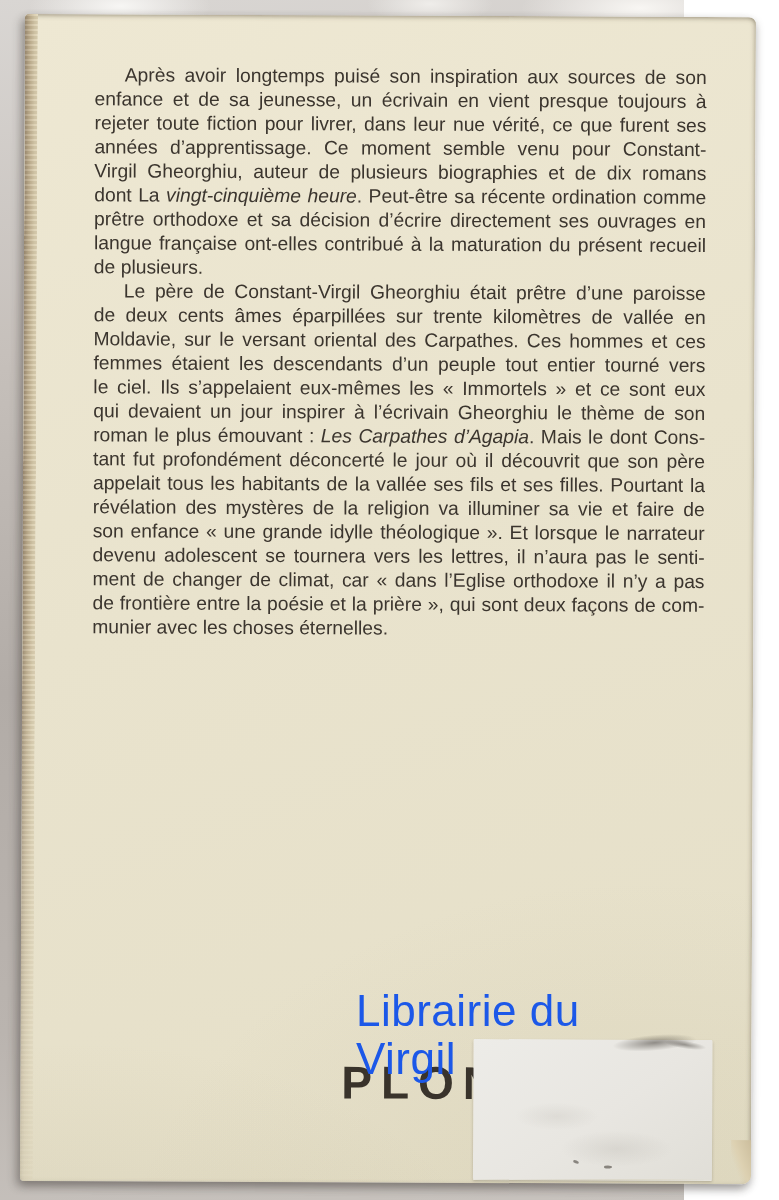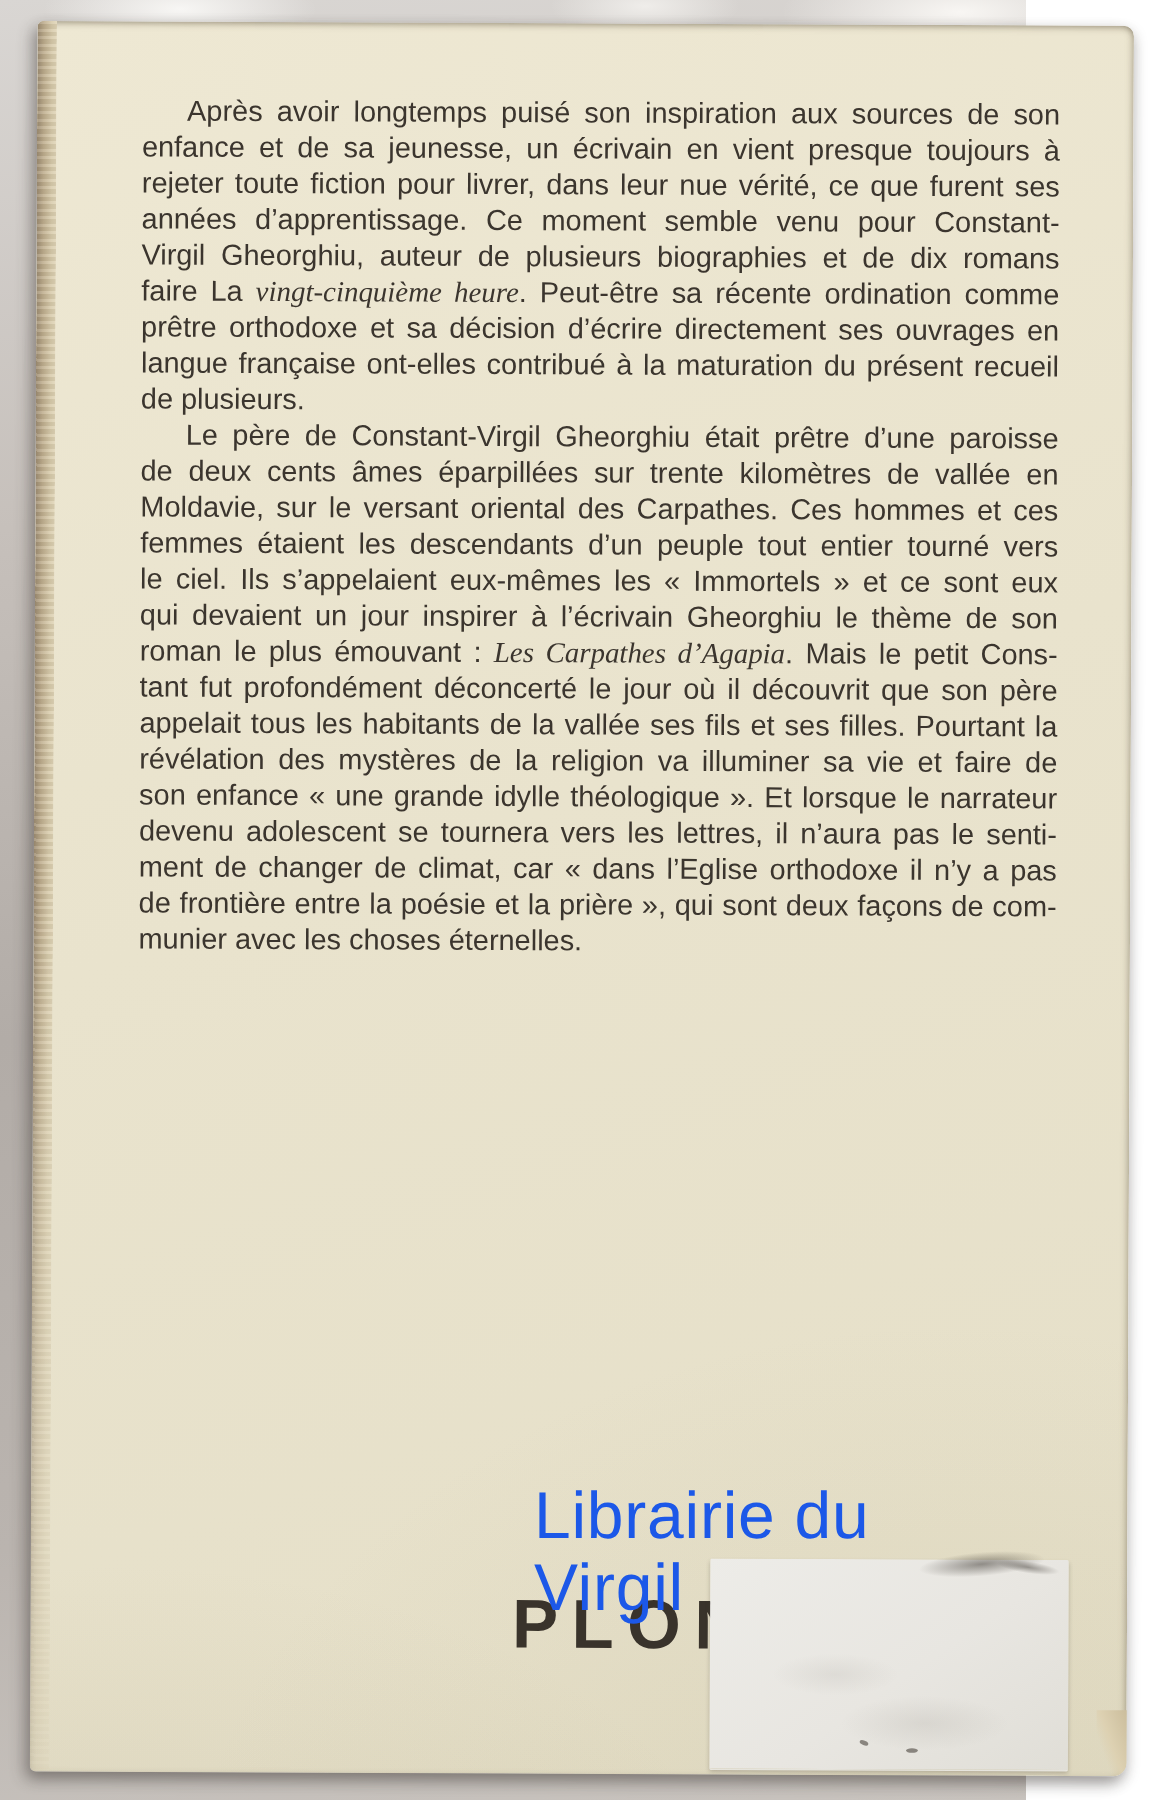--- a/index.html
+++ b/index.html
@@ -60,21 +60,21 @@
     line-height: 24px;
   }
   .line {
     text-align: justify;
     text-align-last: justify;
     height: 24px;
     white-space: normal;
   }
   .line.end { text-align-last: left; }
   .line.indent { text-indent: 30px; }
-  .line i { font-style: italic; font-family: Liberation Serif, serif; }
+  .line i { font-style: italic; }
   .watermark {
     position: absolute;
     left: 356px; top: 987px;
     font-size: 44px;
     line-height: 48px;
     letter-spacing: 0.5px;
     color: #1c58e8;
   }
   .publisher {
     position: absolute;
@@ -123,34 +123,34 @@
     <div class="page-edges"></div>
     <div class="corner-wear"></div>
 
     <div class="text-block">
       <div class="para">
         <div class="line indent"><span>Après avoir longtemps puisé son inspiration aux sources de son</span><i></i><span></span></div>
         <div class="line"><span>enfance et de sa jeunesse, un écrivain en vient presque toujours à</span><i></i><span></span></div>
         <div class="line"><span>rejeter toute fiction pour livrer, dans leur nue vérité, ce que furent ses</span><i></i><span></span></div>
         <div class="line"><span>années d’apprentissage. Ce moment semble venu pour Constant-</span><i></i><span></span></div>
         <div class="line"><span>Virgil Gheorghiu, auteur de plusieurs biographies et de dix romans</span><i></i><span></span></div>
-        <div class="line"><span>faire La </span><i>vingt-cinquième heure</i><span>. Peut-être sa récente ordination comme</span></div>
+        <div class="line"><span>dont La </span><i>vingt-cinquième heure</i><span>. Peut-être sa récente ordination comme</span></div>
         <div class="line"><span>prêtre orthodoxe et sa décision d’écrire directement ses ouvrages en</span><i></i><span></span></div>
         <div class="line"><span>langue française ont-elles contribué à la maturation du présent recueil</span><i></i><span></span></div>
         <div class="line end"><span>de plusieurs.</span><i></i><span></span></div>
       </div>
 
       <div class="para">
         <div class="line indent"><span>Le père de Constant-Virgil Gheorghiu était prêtre d’une paroisse</span><i></i><span></span></div>
         <div class="line"><span>de deux cents âmes éparpillées sur trente kilomètres de vallée en</span><i></i><span></span></div>
         <div class="line"><span>Moldavie, sur le versant oriental des Carpathes. Ces hommes et ces</span><i></i><span></span></div>
         <div class="line"><span>femmes étaient les descendants d’un peuple tout entier tourné vers</span><i></i><span></span></div>
         <div class="line"><span>le ciel. Ils s’appelaient eux-mêmes les « Immortels » et ce sont eux</span><i></i><span></span></div>
         <div class="line"><span>qui devaient un jour inspirer à l’écrivain Gheorghiu le thème de son</span><i></i><span></span></div>
-        <div class="line"><span>roman le plus émouvant : </span><i>Les Carpathes d’Agapia</i><span>. Mais le petit Cons-</span></div>
+        <div class="line"><span>roman le plus émouvant : </span><i>Les Carpathes d’Agapia</i><span>. Mais le dont Cons-</span></div>
         <div class="line"><span>tant fut profondément déconcerté le jour où il découvrit que son père</span><i></i><span></span></div>
         <div class="line"><span>appelait tous les habitants de la vallée ses fils et ses filles. Pourtant la</span><i></i><span></span></div>
         <div class="line"><span>révélation des mystères de la religion va illuminer sa vie et faire de</span><i></i><span></span></div>
         <div class="line"><span>son enfance « une grande idylle théologique ». Et lorsque le narrateur</span><i></i><span></span></div>
         <div class="line"><span>devenu adolescent se tournera vers les lettres, il n’aura pas le senti-</span><i></i><span></span></div>
         <div class="line"><span>ment de changer de climat, car « dans l’Eglise orthodoxe il n’y a pas</span><i></i><span></span></div>
         <div class="line"><span>de frontière entre la poésie et la prière », qui sont deux façons de com-</span><i></i><span></span></div>
         <div class="line end"><span>munier avec les choses éternelles.</span><i></i><span></span></div>
       </div>
     </div>

